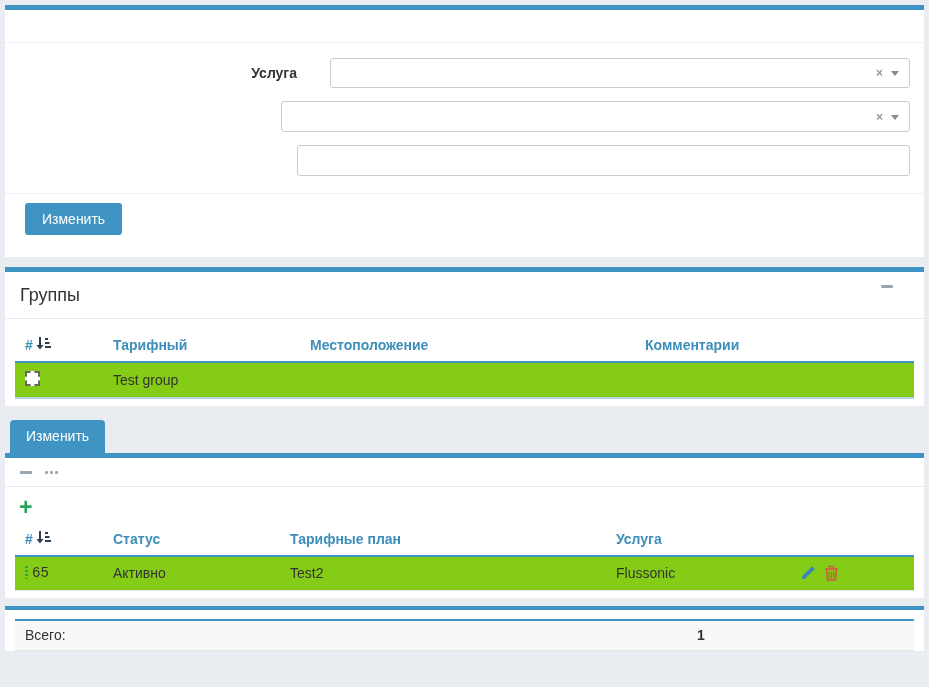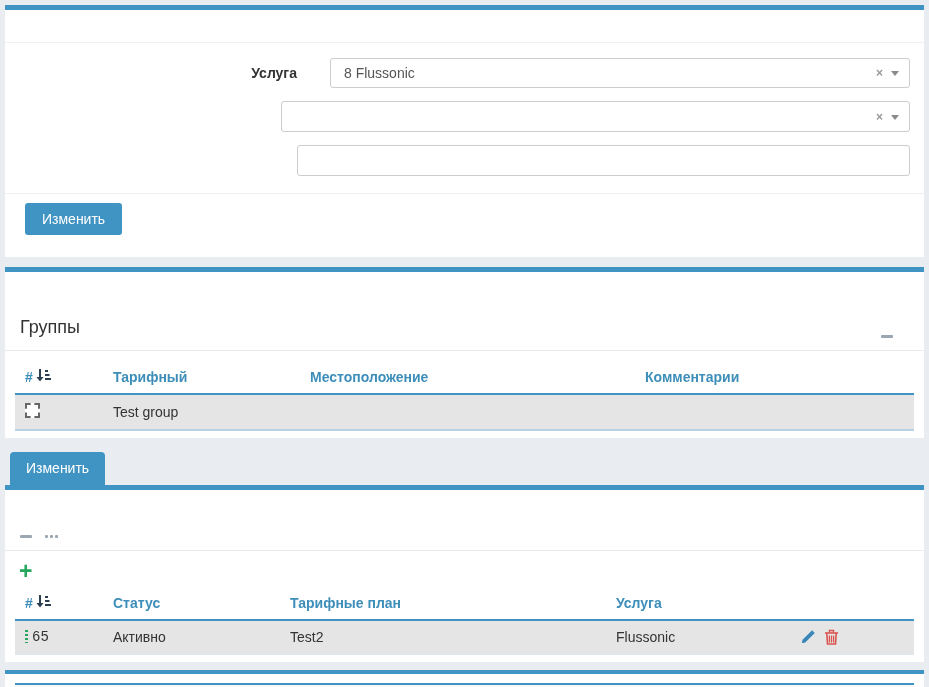--- a/index.html
+++ b/index.html
@@ -75,24 +75,23 @@
     border: none;
     border-radius: 3px;
     font-size: 14px;
     padding: 8px 17px;
     cursor: pointer;
     font-family: inherit;
   }
 
   
   .panel-head {
-    display: flex; align-items: flex-end;
+    display: flex; align-items: flex-start;
     padding: 13px 31px 12px 15px;
     border-bottom: 1px solid #e7ebee;
-    margin-top: 32px;
   }
   .panel-title { font-size: 18px; color: #333; font-weight: normal; flex: 1; }
   .panel-ctrls { display: flex; align-items: center; gap: 13px; }
   .icon-minus {
     width: 12px; height: 3px;
     background: #9aa7b3; border-radius: 1px;
     cursor: pointer;
   }
   .icon-ellipsis { display: flex; gap: 2px; cursor: pointer; }
   .icon-ellipsis i {
@@ -110,21 +109,21 @@
     border-bottom: 2px solid #4094c3;
     white-space: nowrap;
   }
   td {
     padding: 8px 4px 8px 10px;
     font-size: 14px;
     color: #333;
     height: 34px;
     vertical-align: middle;
   }
-  tr.alt td { background: #e5e5e5; }
+  tr.alt td { background: #84cc16; }
   tr.sep td { border-bottom: 2px solid #b7d2e5; }
   tr.sep-light td { border-bottom: 1px solid #dfe7ec; }
 
   .th-num { display: inline-flex; align-items: center; gap: 3px; }
   .sort-icon { display: inline-block; cursor: pointer; }
 
   
   .cb {
     width: 15px; height: 15px;
     border: 2px dashed #666;
@@ -203,21 +202,20 @@
 <div class="page">
 
   
   <div class="panel">
     <div class="panel-empty-head"></div>
 
     <div class="form-area">
 
       <label class="form-label" style="left:0; width:292px; top:15px; line-height:30px;">Услуга</label>
       <div class="sel-box" style="left:325px; width:580px; top:15px; height:30px;">
-        <span class="sel-value">8 Flussonic</span>
         <span class="sel-clear">×</span>
         <span class="sel-caret"></span>
       </div>
 
       <div class="sel-box" style="left:276px; width:629px; top:58px; height:31px;">
         <span class="sel-clear">×</span>
         <span class="sel-caret"></span>
       </div>
 
       <div class="text-box" style="left:292px; width:613px; top:102px; height:31px;">

